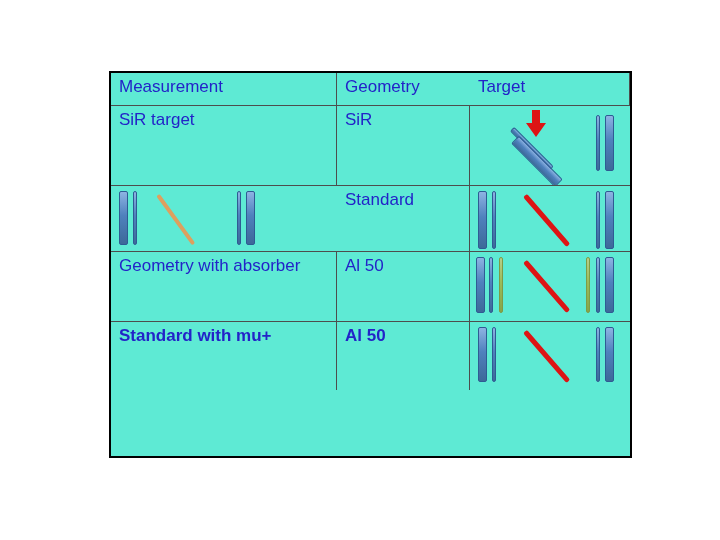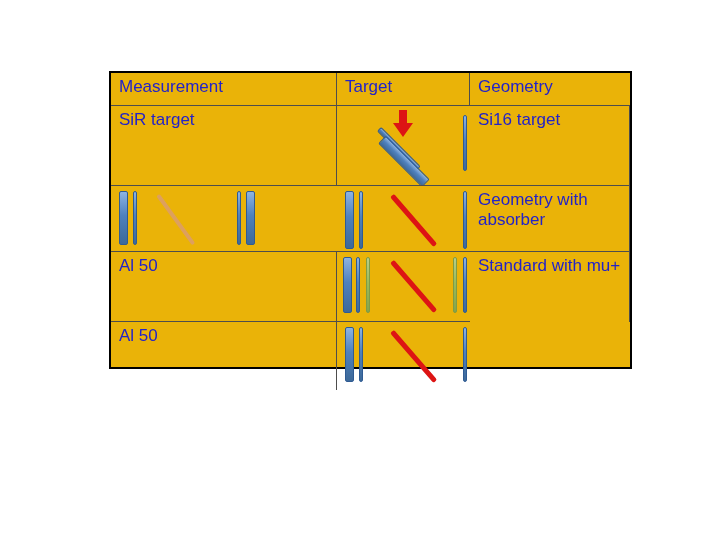--- a/index.html
+++ b/index.html
@@ -1,66 +1,67 @@
 <!DOCTYPE html>
 <html style="--bg: #FFFFFF; --text-blue: #2323C8; --grid-outer: #000000; --grid-inner: #4D4D4D;"><head>
 <meta charset="utf-8">
 <style>
   html,body{margin:0;padding:0;background:#fff;}
   .slide{
     position:relative;width:720px;height:540px;background:var(--bg,#fff);
     font-family:"Liberation Sans",sans-serif;overflow:hidden;
   }
   .mtable{
-    position:absolute;left:109px;top:71px;width:523px;height:298px;
+    position:absolute;left:109px;top:71px;width:523px;height:387px;
     box-sizing:border-box;border:2px solid var(--grid-outer,#000);
     display:grid;
     grid-template-columns:226px 133px 160px;
     grid-template-rows:33px 80px 66px 70px 68px 66px;
-    background:#eab308;
+    background:#5eead4;
   }
   .cell{
     box-sizing:border-box;
     border-right:1px solid var(--grid-inner,#4d4d4d);
     border-bottom:1px solid var(--grid-inner,#4d4d4d);
     padding:4px 8px 0 8px;
     color:var(--text-blue,#2323c8);
     font-size:17px;line-height:1.18;
     white-space:pre-line;
     overflow:hidden;
   }
   .cell.lastcol{border-right:none;}
-  .cell.lastrow{border-bottom:none;}
+  .cell.lastrow{border-bottom:none;font-weight:bold;}
   .gcell{padding:0;position:relative;}
   .gbar{
     position:absolute;box-sizing:border-box;border-radius:2px;
   }
   .gbeam{
     position:absolute;border-radius:2px;transform-origin:0 50%;
   }
   .garrow{position:absolute;}
 </style>
 </head>
 <body>
 
 <div class="slide">
   <div class="mtable">
 
     <div class="cell">Measurement</div>
+    <div class="cell lastcol">Geometry</div>
     <div class="cell">Target</div>
-    <div class="cell lastcol">Geometry</div>
 
     <div class="cell">SiR target</div>
+    <div class="cell">SiR</div>
     <div class="cell lastcol gcell"><svg width="22" height="28" viewBox="0 0 22 28" class="garrow" style="left: 55px; top: 4px;">
           <path d="M7 0 H15 V13 H21 L11 27 L1 13 H7 Z" fill="#DD1414"></path>
         </svg><div class="gbeam" style="left: 42px; top: 20px; width: 54px; height: 4px; background: linear-gradient(rgb(141, 179, 226) 0%, rgb(79, 129, 189) 45%, rgb(61, 105, 153) 100%); border: 1px solid rgb(47, 91, 147); transform: rotate(45deg);"></div><div class="gbeam" style="left: 45px; top: 28px; width: 60px; height: 9px; background: linear-gradient(rgb(141, 179, 226) 0%, rgb(79, 129, 189) 45%, rgb(61, 105, 153) 100%); border: 1px solid rgb(47, 91, 147); transform: rotate(45deg);"></div><div class="gbar" style="left: 126px; top: 9px; width: 4px; height: 56px; background: linear-gradient(rgb(141, 179, 226) 0%, rgb(79, 129, 189) 45%, rgb(61, 105, 153) 100%); border: 1px solid rgb(47, 91, 147);"></div><div class="gbar" style="left: 135px; top: 9px; width: 9px; height: 56px; background: linear-gradient(rgb(141, 179, 226) 0%, rgb(79, 129, 189) 45%, rgb(61, 105, 153) 100%); border: 1px solid rgb(47, 91, 147);"></div></div>
 
-    <div class="cell">Si16 target</div>
     <div class="cell lastcol gcell"><div class="gbar" style="left: 8px; top: 5px; width: 9px; height: 54px; background: linear-gradient(rgb(141, 179, 226) 0%, rgb(79, 129, 189) 45%, rgb(61, 105, 153) 100%); border: 1px solid rgb(47, 91, 147);"></div><div class="gbar" style="left: 22px; top: 5px; width: 4px; height: 54px; background: linear-gradient(rgb(141, 179, 226) 0%, rgb(79, 129, 189) 45%, rgb(61, 105, 153) 100%); border: 1px solid rgb(47, 91, 147);"></div><div class="gbeam" style="left: 47px; top: 7px; width: 61px; height: 3.5px; background: rgb(221, 160, 94); transform: rotate(54deg);"></div><div class="gbar" style="left: 126px; top: 5px; width: 4px; height: 54px; background: linear-gradient(rgb(141, 179, 226) 0%, rgb(79, 129, 189) 45%, rgb(61, 105, 153) 100%); border: 1px solid rgb(47, 91, 147);"></div><div class="gbar" style="left: 135px; top: 5px; width: 9px; height: 54px; background: linear-gradient(rgb(141, 179, 226) 0%, rgb(79, 129, 189) 45%, rgb(61, 105, 153) 100%); border: 1px solid rgb(47, 91, 147);"></div></div>
 
+    <div class="cell">Standard</div>
     <div class="cell lastcol gcell"><div class="gbar" style="left: 8px; top: 5px; width: 9px; height: 58px; background: linear-gradient(rgb(141, 179, 226) 0%, rgb(79, 129, 189) 45%, rgb(61, 105, 153) 100%); border: 1px solid rgb(47, 91, 147);"></div><div class="gbar" style="left: 22px; top: 5px; width: 4px; height: 58px; background: linear-gradient(rgb(141, 179, 226) 0%, rgb(79, 129, 189) 45%, rgb(61, 105, 153) 100%); border: 1px solid rgb(47, 91, 147);"></div><div class="gbeam" style="left: 55px; top: 7px; width: 66px; height: 5px; background: rgb(221, 20, 20); transform: rotate(49deg);"></div><div class="gbar" style="left: 126px; top: 5px; width: 4px; height: 58px; background: linear-gradient(rgb(141, 179, 226) 0%, rgb(79, 129, 189) 45%, rgb(61, 105, 153) 100%); border: 1px solid rgb(47, 91, 147);"></div><div class="gbar" style="left: 135px; top: 5px; width: 9px; height: 58px; background: linear-gradient(rgb(141, 179, 226) 0%, rgb(79, 129, 189) 45%, rgb(61, 105, 153) 100%); border: 1px solid rgb(47, 91, 147);"></div></div>
 
     <div class="cell">Geometry with absorber</div>
     <div class="cell">Al 50</div>
     <div class="cell lastcol gcell"><div class="gbar" style="left: 6px; top: 5px; width: 9px; height: 56px; background: linear-gradient(rgb(141, 179, 226) 0%, rgb(79, 129, 189) 45%, rgb(61, 105, 153) 100%); border: 1px solid rgb(47, 91, 147);"></div><div class="gbar" style="left: 19px; top: 5px; width: 4px; height: 56px; background: linear-gradient(rgb(141, 179, 226) 0%, rgb(79, 129, 189) 45%, rgb(61, 105, 153) 100%); border: 1px solid rgb(47, 91, 147);"></div><div class="gbar" style="left: 29px; top: 5px; width: 4px; height: 56px; background: linear-gradient(rgb(183, 206, 139) 0%, rgb(155, 187, 89) 45%, rgb(133, 164, 74) 100%); border: 1px solid rgb(126, 155, 69);"></div><div class="gbeam" style="left: 55px; top: 7px; width: 66px; height: 5px; background: rgb(221, 20, 20); transform: rotate(49deg);"></div><div class="gbar" style="left: 116px; top: 5px; width: 4px; height: 56px; background: linear-gradient(rgb(183, 206, 139) 0%, rgb(155, 187, 89) 45%, rgb(133, 164, 74) 100%); border: 1px solid rgb(126, 155, 69);"></div><div class="gbar" style="left: 126px; top: 5px; width: 4px; height: 56px; background: linear-gradient(rgb(141, 179, 226) 0%, rgb(79, 129, 189) 45%, rgb(61, 105, 153) 100%); border: 1px solid rgb(47, 91, 147);"></div><div class="gbar" style="left: 135px; top: 5px; width: 9px; height: 56px; background: linear-gradient(rgb(141, 179, 226) 0%, rgb(79, 129, 189) 45%, rgb(61, 105, 153) 100%); border: 1px solid rgb(47, 91, 147);"></div></div>
 
     <div class="cell lastrow">Standard with mu+</div>
     <div class="cell lastrow">Al 50</div>
     <div class="cell lastrow lastcol gcell"><div class="gbar" style="left: 8px; top: 5px; width: 9px; height: 55px; background: linear-gradient(rgb(141, 179, 226) 0%, rgb(79, 129, 189) 45%, rgb(61, 105, 153) 100%); border: 1px solid rgb(47, 91, 147);"></div><div class="gbar" style="left: 22px; top: 5px; width: 4px; height: 55px; background: linear-gradient(rgb(141, 179, 226) 0%, rgb(79, 129, 189) 45%, rgb(61, 105, 153) 100%); border: 1px solid rgb(47, 91, 147);"></div><div class="gbeam" style="left: 55px; top: 7px; width: 66px; height: 5px; background: rgb(221, 20, 20); transform: rotate(49deg);"></div><div class="gbar" style="left: 126px; top: 5px; width: 4px; height: 55px; background: linear-gradient(rgb(141, 179, 226) 0%, rgb(79, 129, 189) 45%, rgb(61, 105, 153) 100%); border: 1px solid rgb(47, 91, 147);"></div><div class="gbar" style="left: 135px; top: 5px; width: 9px; height: 55px; background: linear-gradient(rgb(141, 179, 226) 0%, rgb(79, 129, 189) 45%, rgb(61, 105, 153) 100%); border: 1px solid rgb(47, 91, 147);"></div></div>
 

